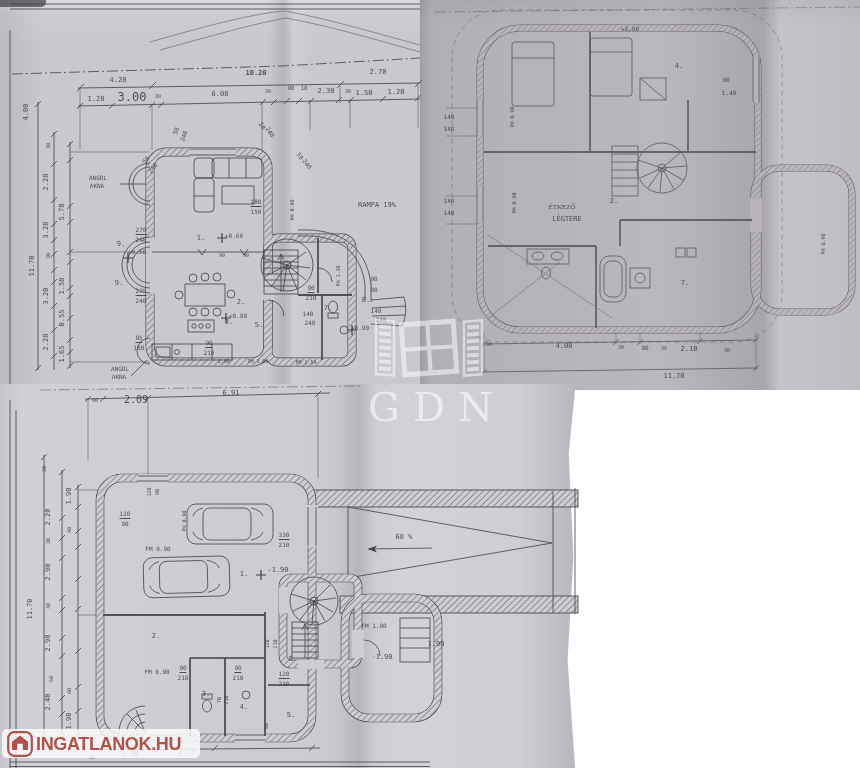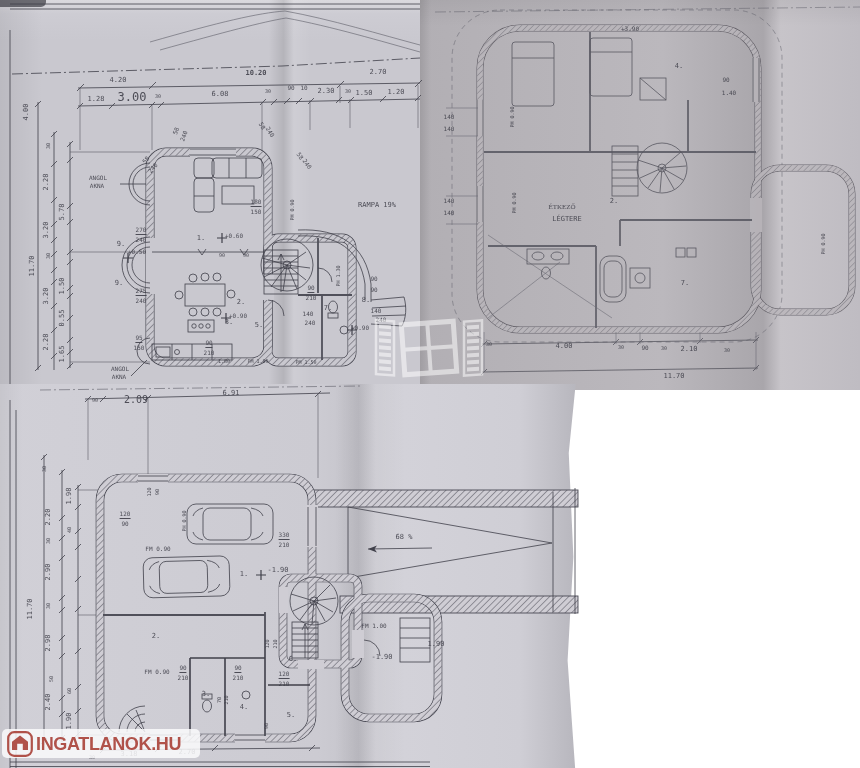--- a/index.html
+++ b/index.html
@@ -491,20 +491,21 @@
           <rect x="93" y="6" width="12" height="4"></rect>
             <rect x="93" y="13" width="12" height="4"></rect>
           <rect x="93" y="20" width="12" height="4"></rect>
             <rect x="93" y="27" width="12" height="4"></rect>
           <rect x="93" y="34" width="12" height="4"></rect>
             <rect x="93" y="41" width="12" height="4"></rect>
           <rect x="93" y="48" width="12" height="4"></rect>
         </g>
       </g>
     </svg>
+    <div id="gdn-text">GDN</div>
   </div>
 
   <div id="logo">
     <svg width="26" height="26" viewBox="0 0 26 26" style="position:absolute;left:5px;top:1.5px">
       <rect x="1.2" y="1.2" width="23.6" height="23.6" rx="6" fill="none" stroke="#b0524a" stroke-width="2.2"></rect>
       <path d="M5,19 V10.8 L13,4.6 L21,10.8 V19 H15.8 V12.8 H10.2 V19 Z" fill="#b0524a"></path>
     </svg>
     <span id="logo-text">INGATLANOK.HU</span>
   </div>
 

